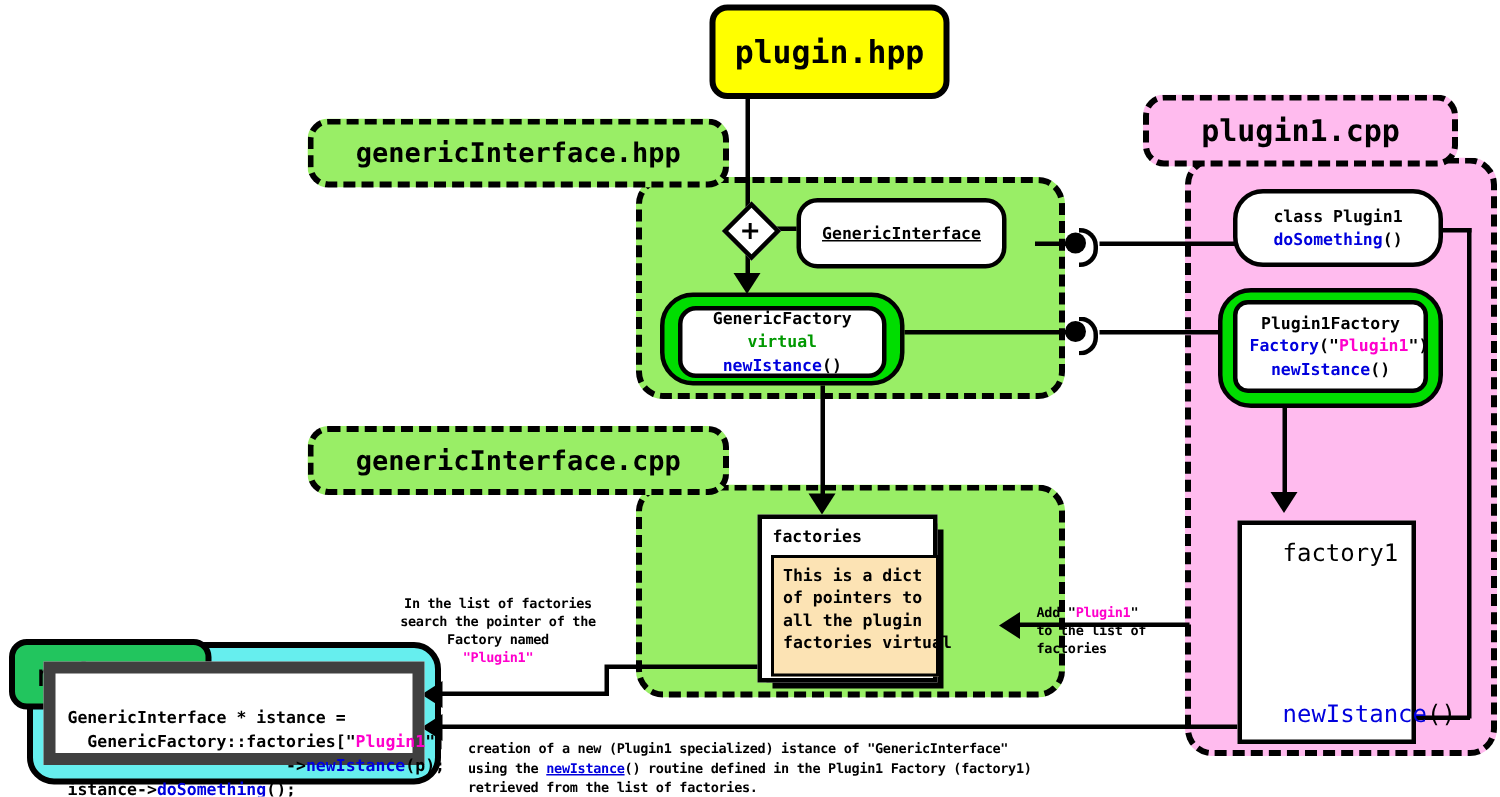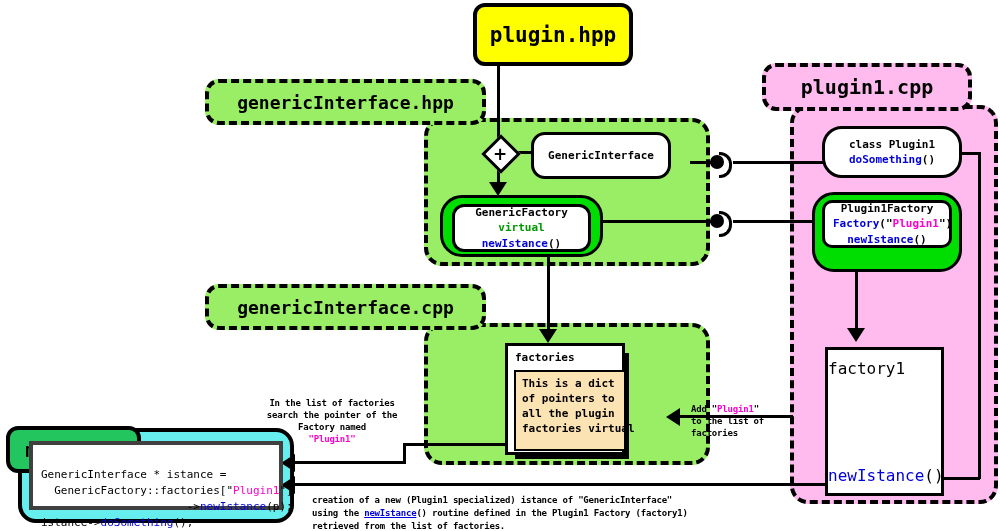--- a/index.html
+++ b/index.html
@@ -56,22 +56,22 @@
   .stack .fr{position:absolute;background:#fff;border:3px solid #000;left:0;top:0;}
 
   .noteinner{
     position:absolute;background:#fce3b4;border:2px solid #000;
     font-size:11px;font-weight:bold;line-height:15px;color:#000;
     padding:4px 6px;white-space:pre;
   }
 
   
   .codebox{
-    background:#fff;border:4px solid #404040;z-index:8;
-    font-size:11px;font-weight:normal;line-height:16px;white-space:pre;
+    background:#fff;border:8px solid #404040;z-index:8;
+    font-size:11px;font-weight:bold;line-height:16px;white-space:pre;
     padding:6px 8px;color:#000;
   }
 
   
   .ln{background:#000;z-index:5;}
   .ln.h{height:3px;}
   .ln.v{width:3px;}
 
   .arrow{width:0;height:0;z-index:6;position:absolute;}
   .arrow.down{border-left:9px solid transparent;border-right:9px solid transparent;border-top:14px solid #000;}
@@ -116,21 +116,21 @@
   <div class="abs container" style="left:424px;top:118px;width:286px;height:148px;background:#99ee66;"></div>
 
   <div class="diamond" style="left:487px;top:140px;"></div>
   <div class="plus" style="left:493px;top:146px;width:14px;text-align:center;">+</div>
 
   <div class="abs ln h" style="left:513px;top:151px;width:18px;"></div>
 
   <div class="abs ln v" style="left:497px;top:164px;height:22px;"></div>
   <div class="arrow down" style="left:489px;top:182px;"></div>
 
-  <div class="abs classbox" style="left:531px;top:132px;width:140px;height:47px;">
+  <div class="abs classbox" style="left:531px;top:132px;width:140px;height:47px;text-decoration:underline;">
     <div class="ttl">GenericInterface</div>
   </div>
 
   <div class="abs ring" style="left:440px;top:195px;width:163px;height:62px;"></div>
   <div class="abs classbox" style="left:452px;top:204px;width:139px;height:48px;border-radius:12px;">
     <div class="ttl">GenericFactory</div>
     <div class="mem"><span class="kw">virtual</span> <span class="fn">newIstance</span><span class="plain">()</span></div>
   </div>
 
   <div class="abs ln h" style="left:690px;top:161px;width:28px;"></div>
@@ -151,35 +151,35 @@
     <span>plugin1.cpp</span>
   </div>
   <div class="abs container" style="left:790px;top:105px;width:208px;height:399px;background:#ffbbee;"></div>
 
   <div class="abs classbox" style="left:822px;top:126px;width:140px;height:52px;border-radius:20px;">
     <div class="ttl">class Plugin1</div>
     <div class="mem"><span class="fn">doSomething</span><span class="plain">()</span></div>
   </div>
 
   <div class="abs ring" style="left:812px;top:192px;width:150px;height:80px;"></div>
-  <div class="abs classbox" style="left:822px;top:200px;width:130px;height:48px;border-radius:10px;">
+  <div class="abs classbox" style="left:822px;top:200px;width:130px;height:62px;border-radius:10px;">
     <div class="ttl">Plugin1Factory</div>
     <div class="mem"><span class="fn">Factory</span><span class="plain">("</span><span class="str">Plugin1</span><span class="plain">")</span></div>
     <div class="mem"><span class="fn">newIstance</span><span class="plain">()</span></div>
   </div>
 
   <div class="abs ln v" style="left:855px;top:270px;height:62px;"></div>
   <div class="arrow down" style="left:847px;top:328px;"></div>
 
   <div class="abs ln h" style="left:959px;top:152px;width:22px;"></div>
   <div class="abs ln v" style="left:978px;top:152px;height:327px;"></div>
   <div class="abs ln h" style="left:938px;top:477px;width:42px;"></div>
   <div class="arrow left" style="left:926px;top:470px;"></div>
 
-  <div class="abs rectbox" style="left:825px;top:347px;width:119px;height:149px;">
+  <div class="abs rectbox" style="left:825px;top:347px;width:119px;height:149px;padding-left:27px;">
     <div style="flex:0 0 auto;padding-top:9px;" class="ttl">factory1</div>
     <div style="flex:1 1 auto;"></div>
     <div class="mem" style="padding-bottom:8px;"><span class="fn">newIstance</span><span class="plain">()</span></div>
   </div>
 
   <div class="abs filelabel" style="left:205px;top:284px;width:281px;height:46px;background:#99ee66;font-size:18px;">
     <span>genericInterface.cpp</span>
   </div>
   <div class="abs container" style="left:424px;top:323px;width:286px;height:142px;background:#99ee66;"></div>
 

